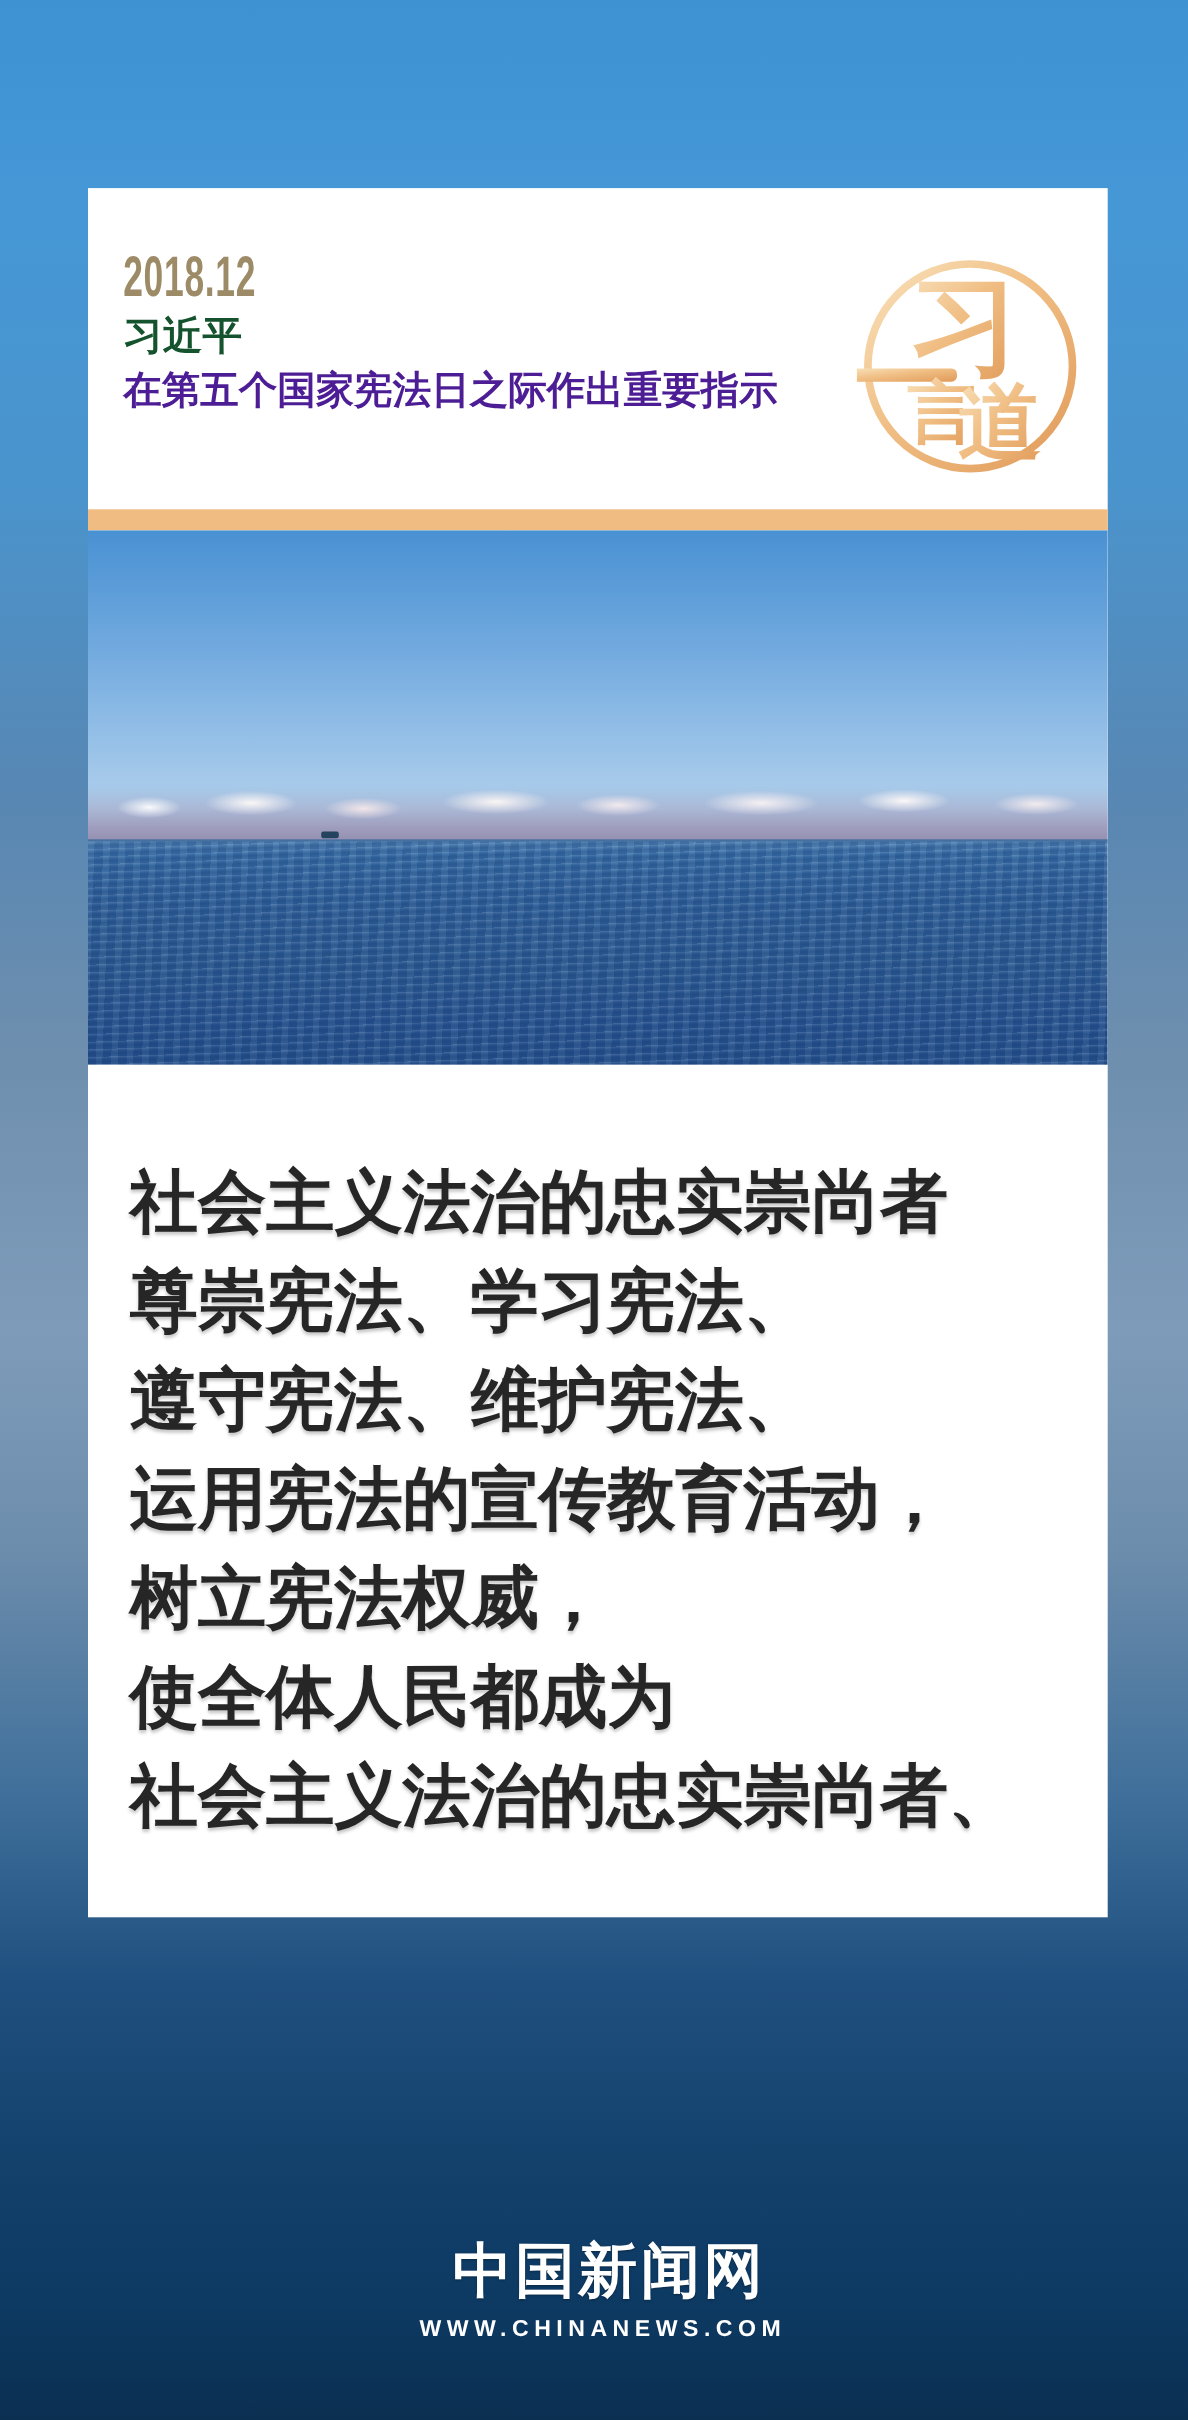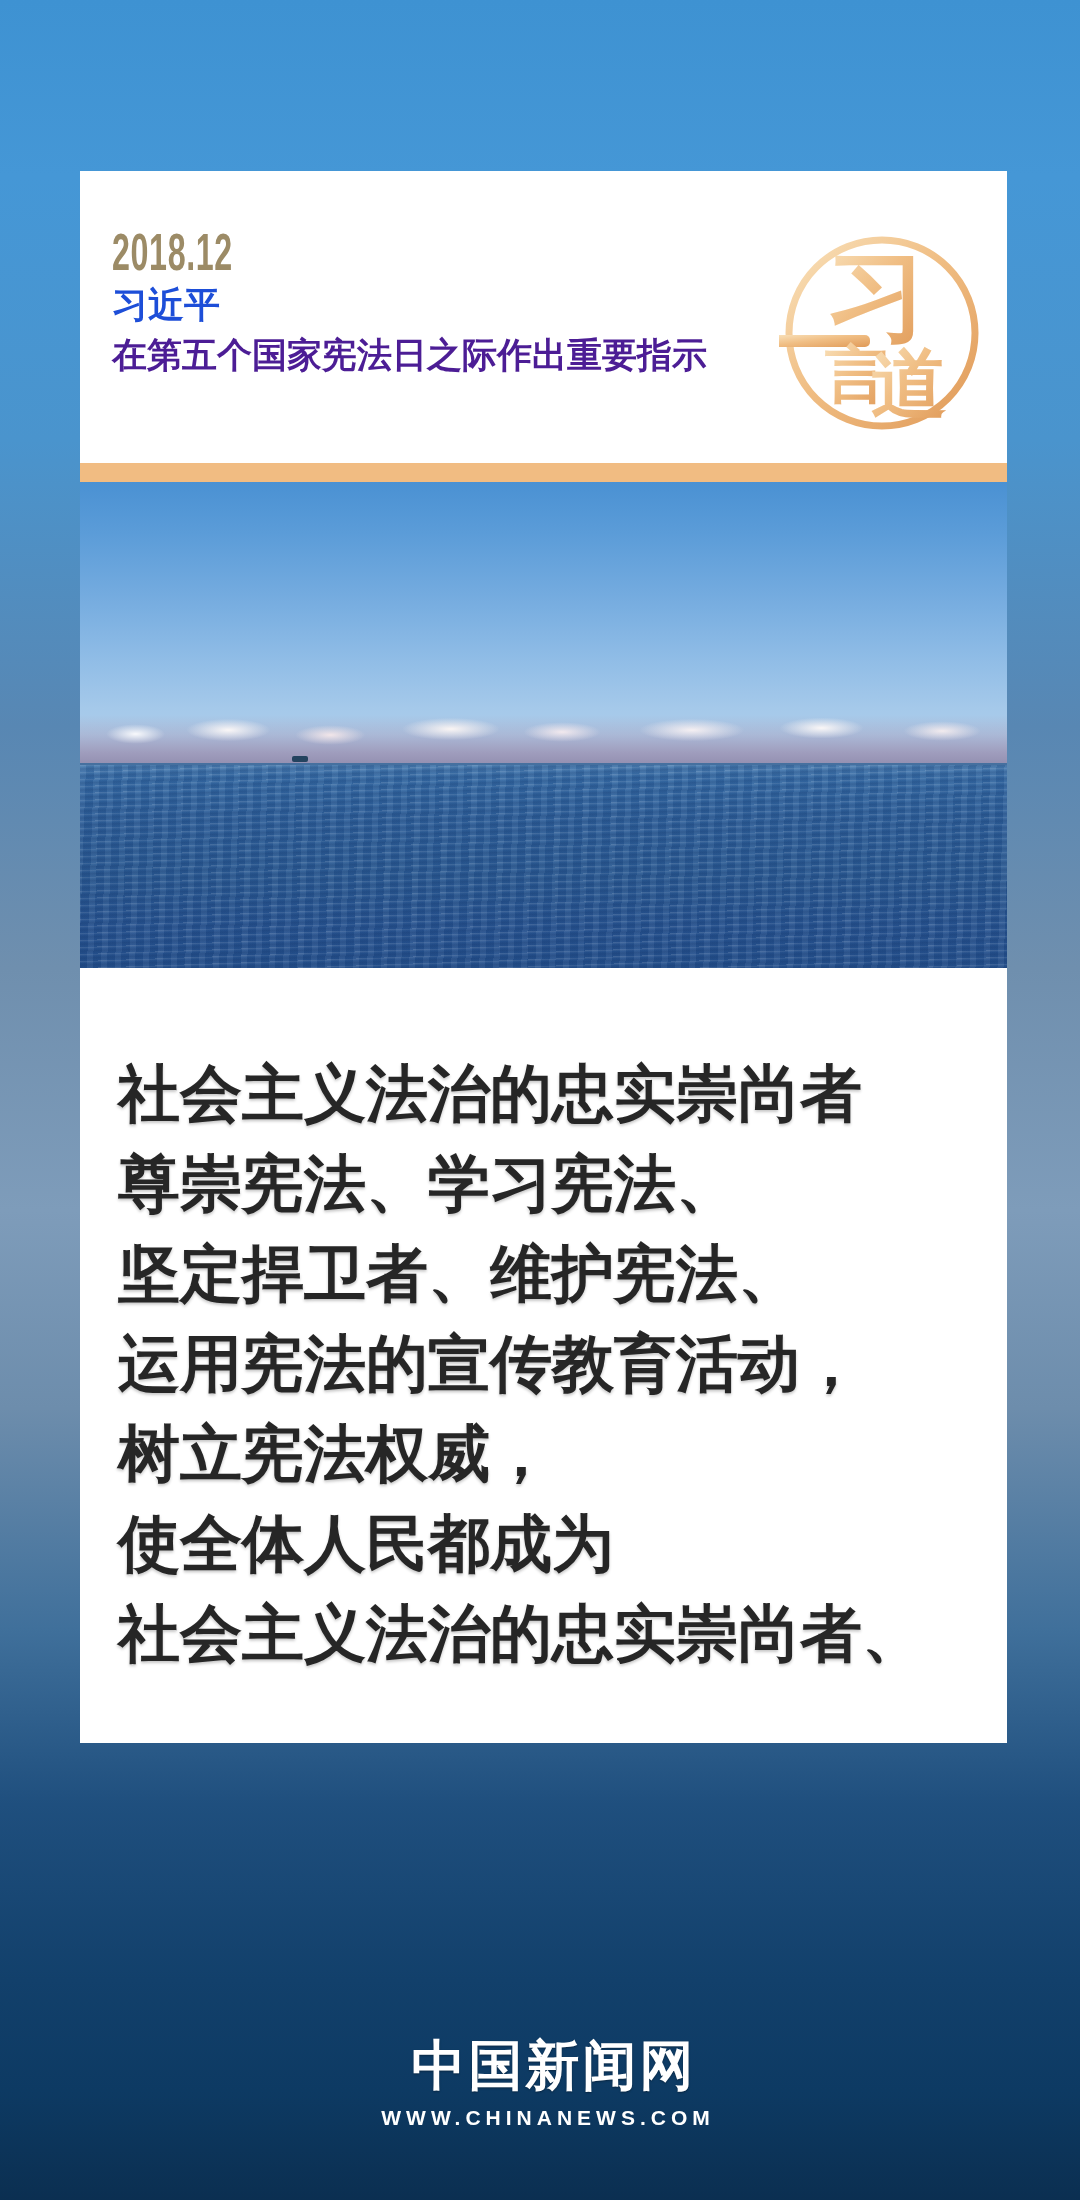--- a/index.html
+++ b/index.html
@@ -41,21 +41,21 @@
     font-size: 52px; line-height: 54px;
     font-weight: bold; letter-spacing: 1px;
     color: #9c8b66;
     transform: scaleX(0.62);
     transform-origin: left center;
     white-space: nowrap;
   }
   .hdr-speaker {
     position: absolute; left: 32px; top: 112px;
     font-size: 36px; line-height: 44px;
-    font-weight: bold; color: #1d4ed8;
+    font-weight: bold; color: #14532d;
     white-space: nowrap;
   }
   .hdr-occasion {
     position: absolute; left: 32px; top: 162px;
     font-size: 35px; line-height: 44px;
     font-weight: bold; color: #4c1d95;
     white-space: nowrap;
   }
 
   
@@ -134,21 +134,21 @@
     text-shadow: 0 2px 3px rgba(0,0,0,0.22);
     white-space: nowrap;
   }
 
   
   .footer {
     position: absolute; left: 0; top: 2032px;
     width: 1080px; text-align: center; color: #ffffff;
   }
   .site-name {
-    font-family: Liberation Sans, sans-serif;
+    font-family: Liberation Serif, serif;
     font-size: 54px; line-height: 66px;
     font-weight: bold; letter-spacing: 3px;
     text-shadow: 0 1px 2px rgba(0,0,0,0.35);
     margin-left: 28px;
   }
   .site-url {
     margin-top: 8px;
     font-size: 21px; letter-spacing: 5px; font-weight: bold; padding-left: 16px;
   }
 </style>
@@ -186,21 +186,21 @@
       <div class="sky"></div>
       <div class="clouds"></div>
       <div class="horizon"></div>
       <div class="sea"></div>
       <div class="ship"></div>
     </div>
 
     <div class="quote">
       <div>社会主义法治的忠实崇尚者</div>
       <div>尊崇宪法、学习宪法、</div>
-      <div>坚定捍卫者、维护宪法、</div>
+      <div>遵守宪法、维护宪法、</div>
       <div>运用宪法的宣传教育活动，</div>
       <div>树立宪法权威，</div>
       <div>使全体人民都成为</div>
       <div>社会主义法治的忠实崇尚者、</div>
     </div>
 
   </div>
 
   <div class="footer">
     <div class="site-name">中国新闻网</div>

